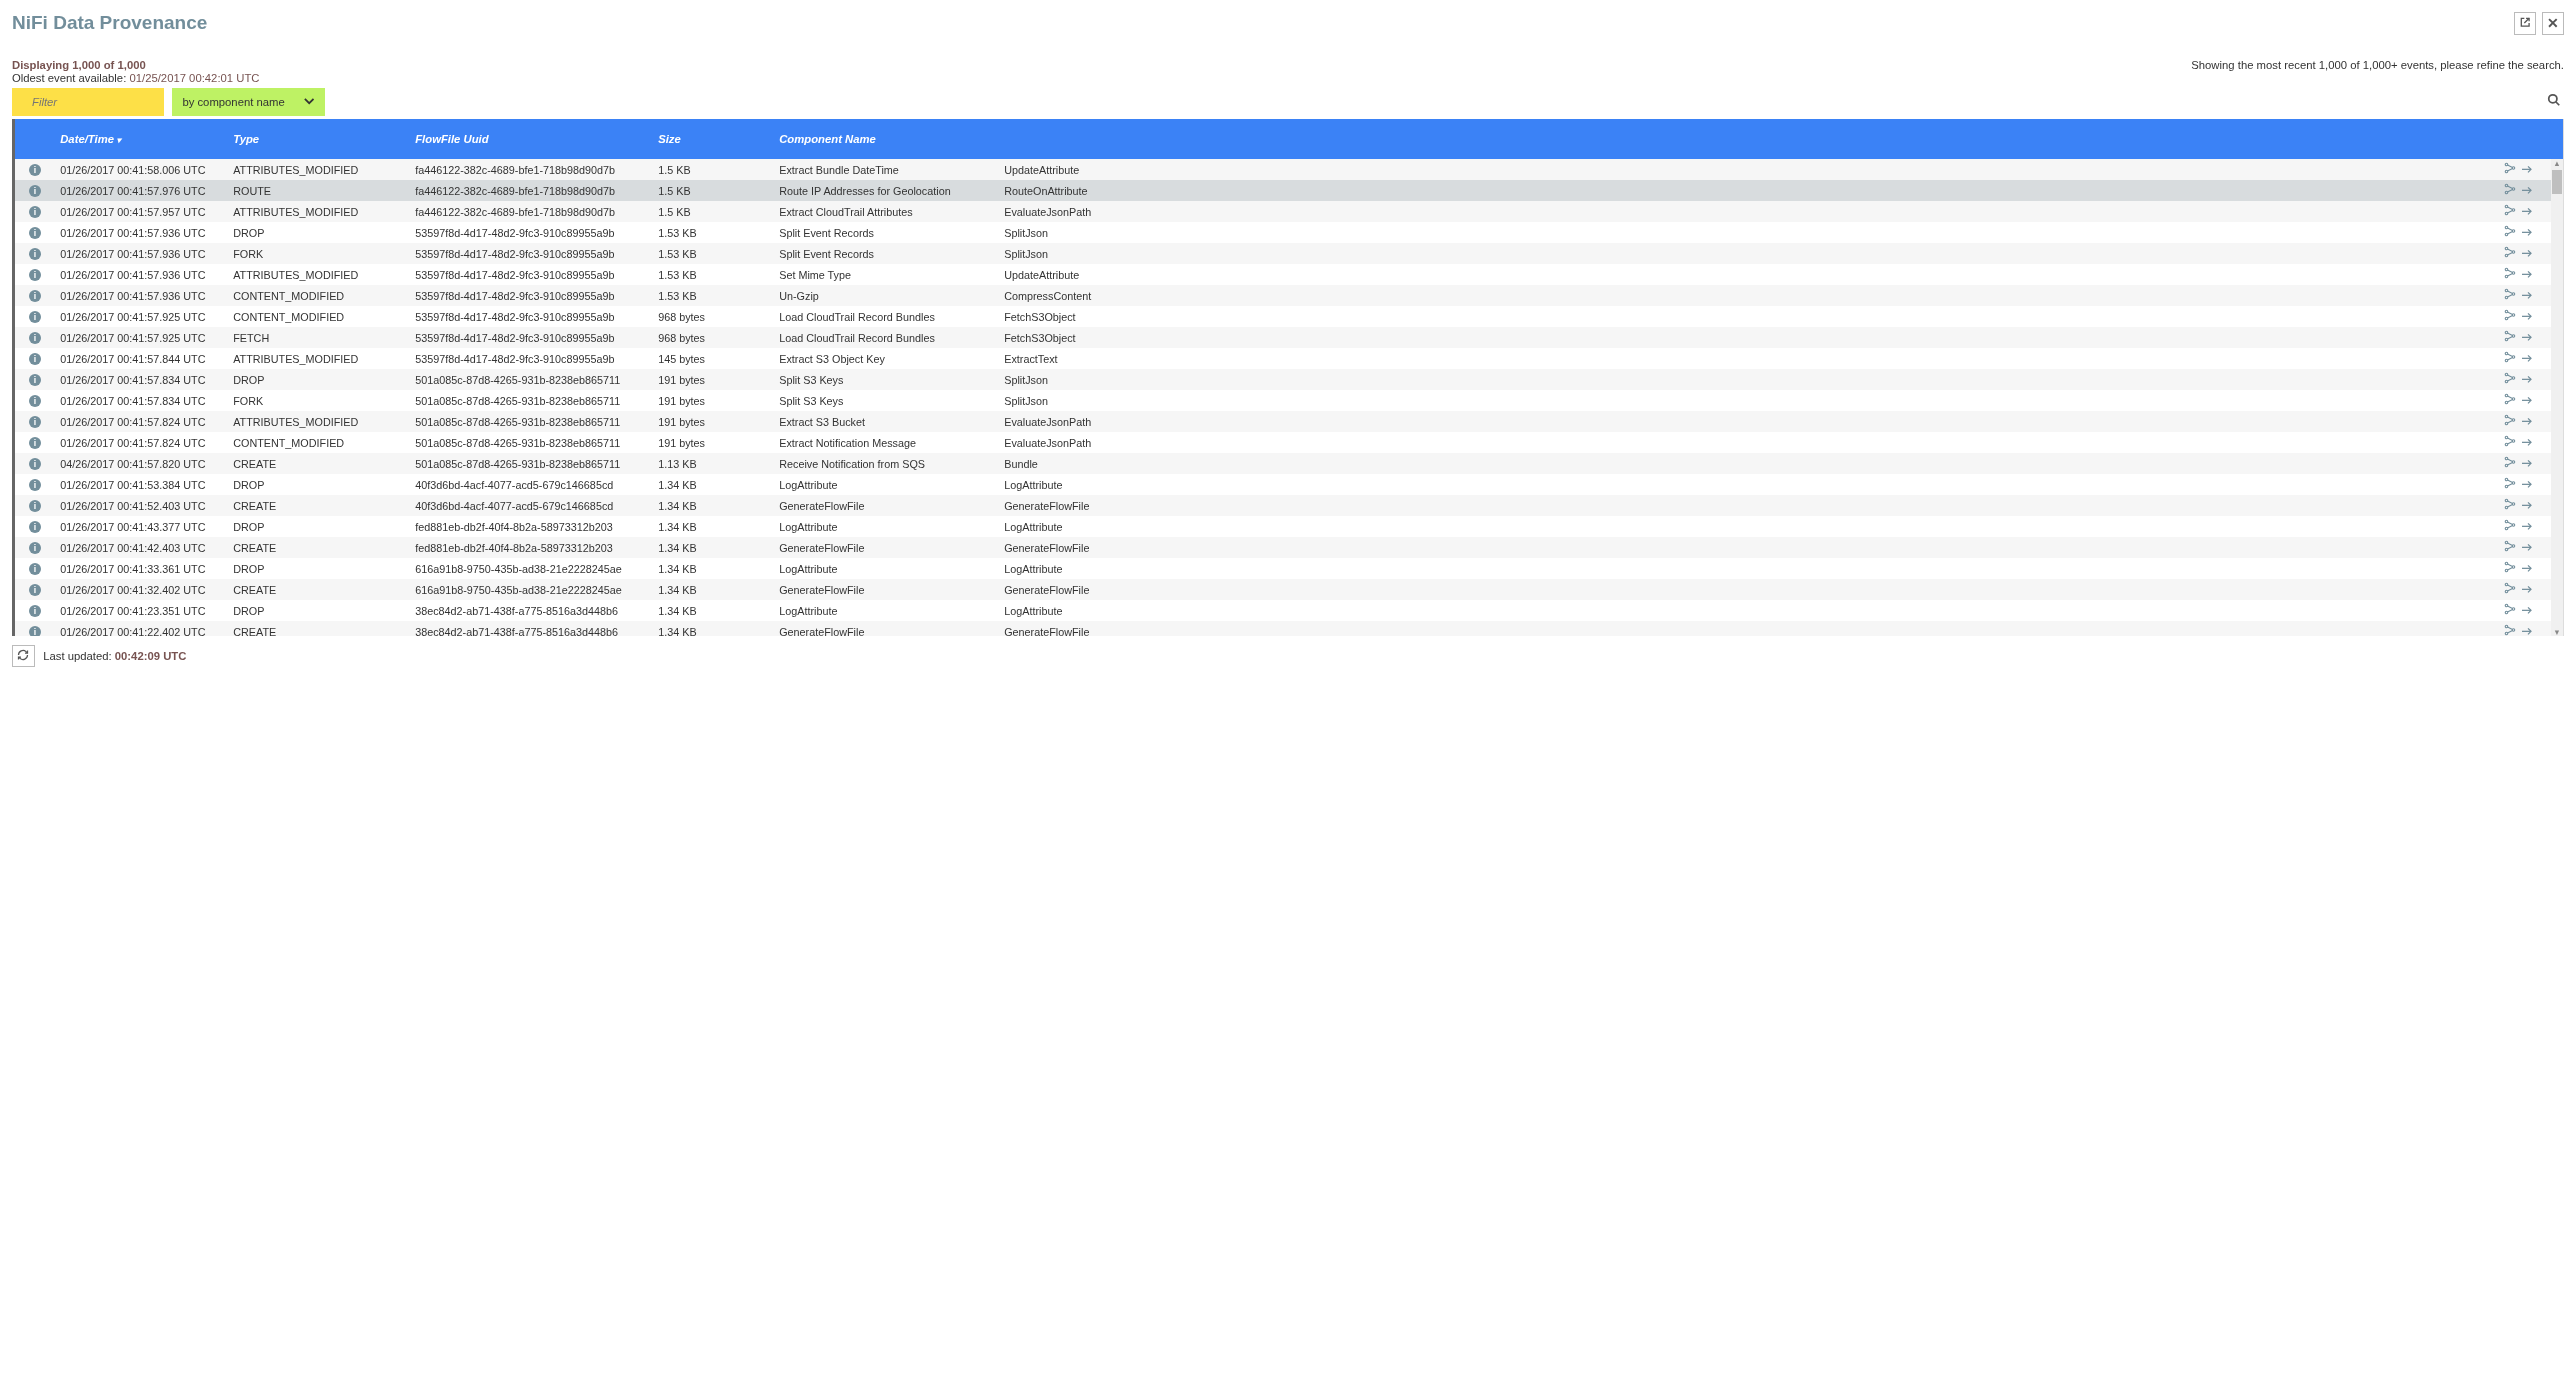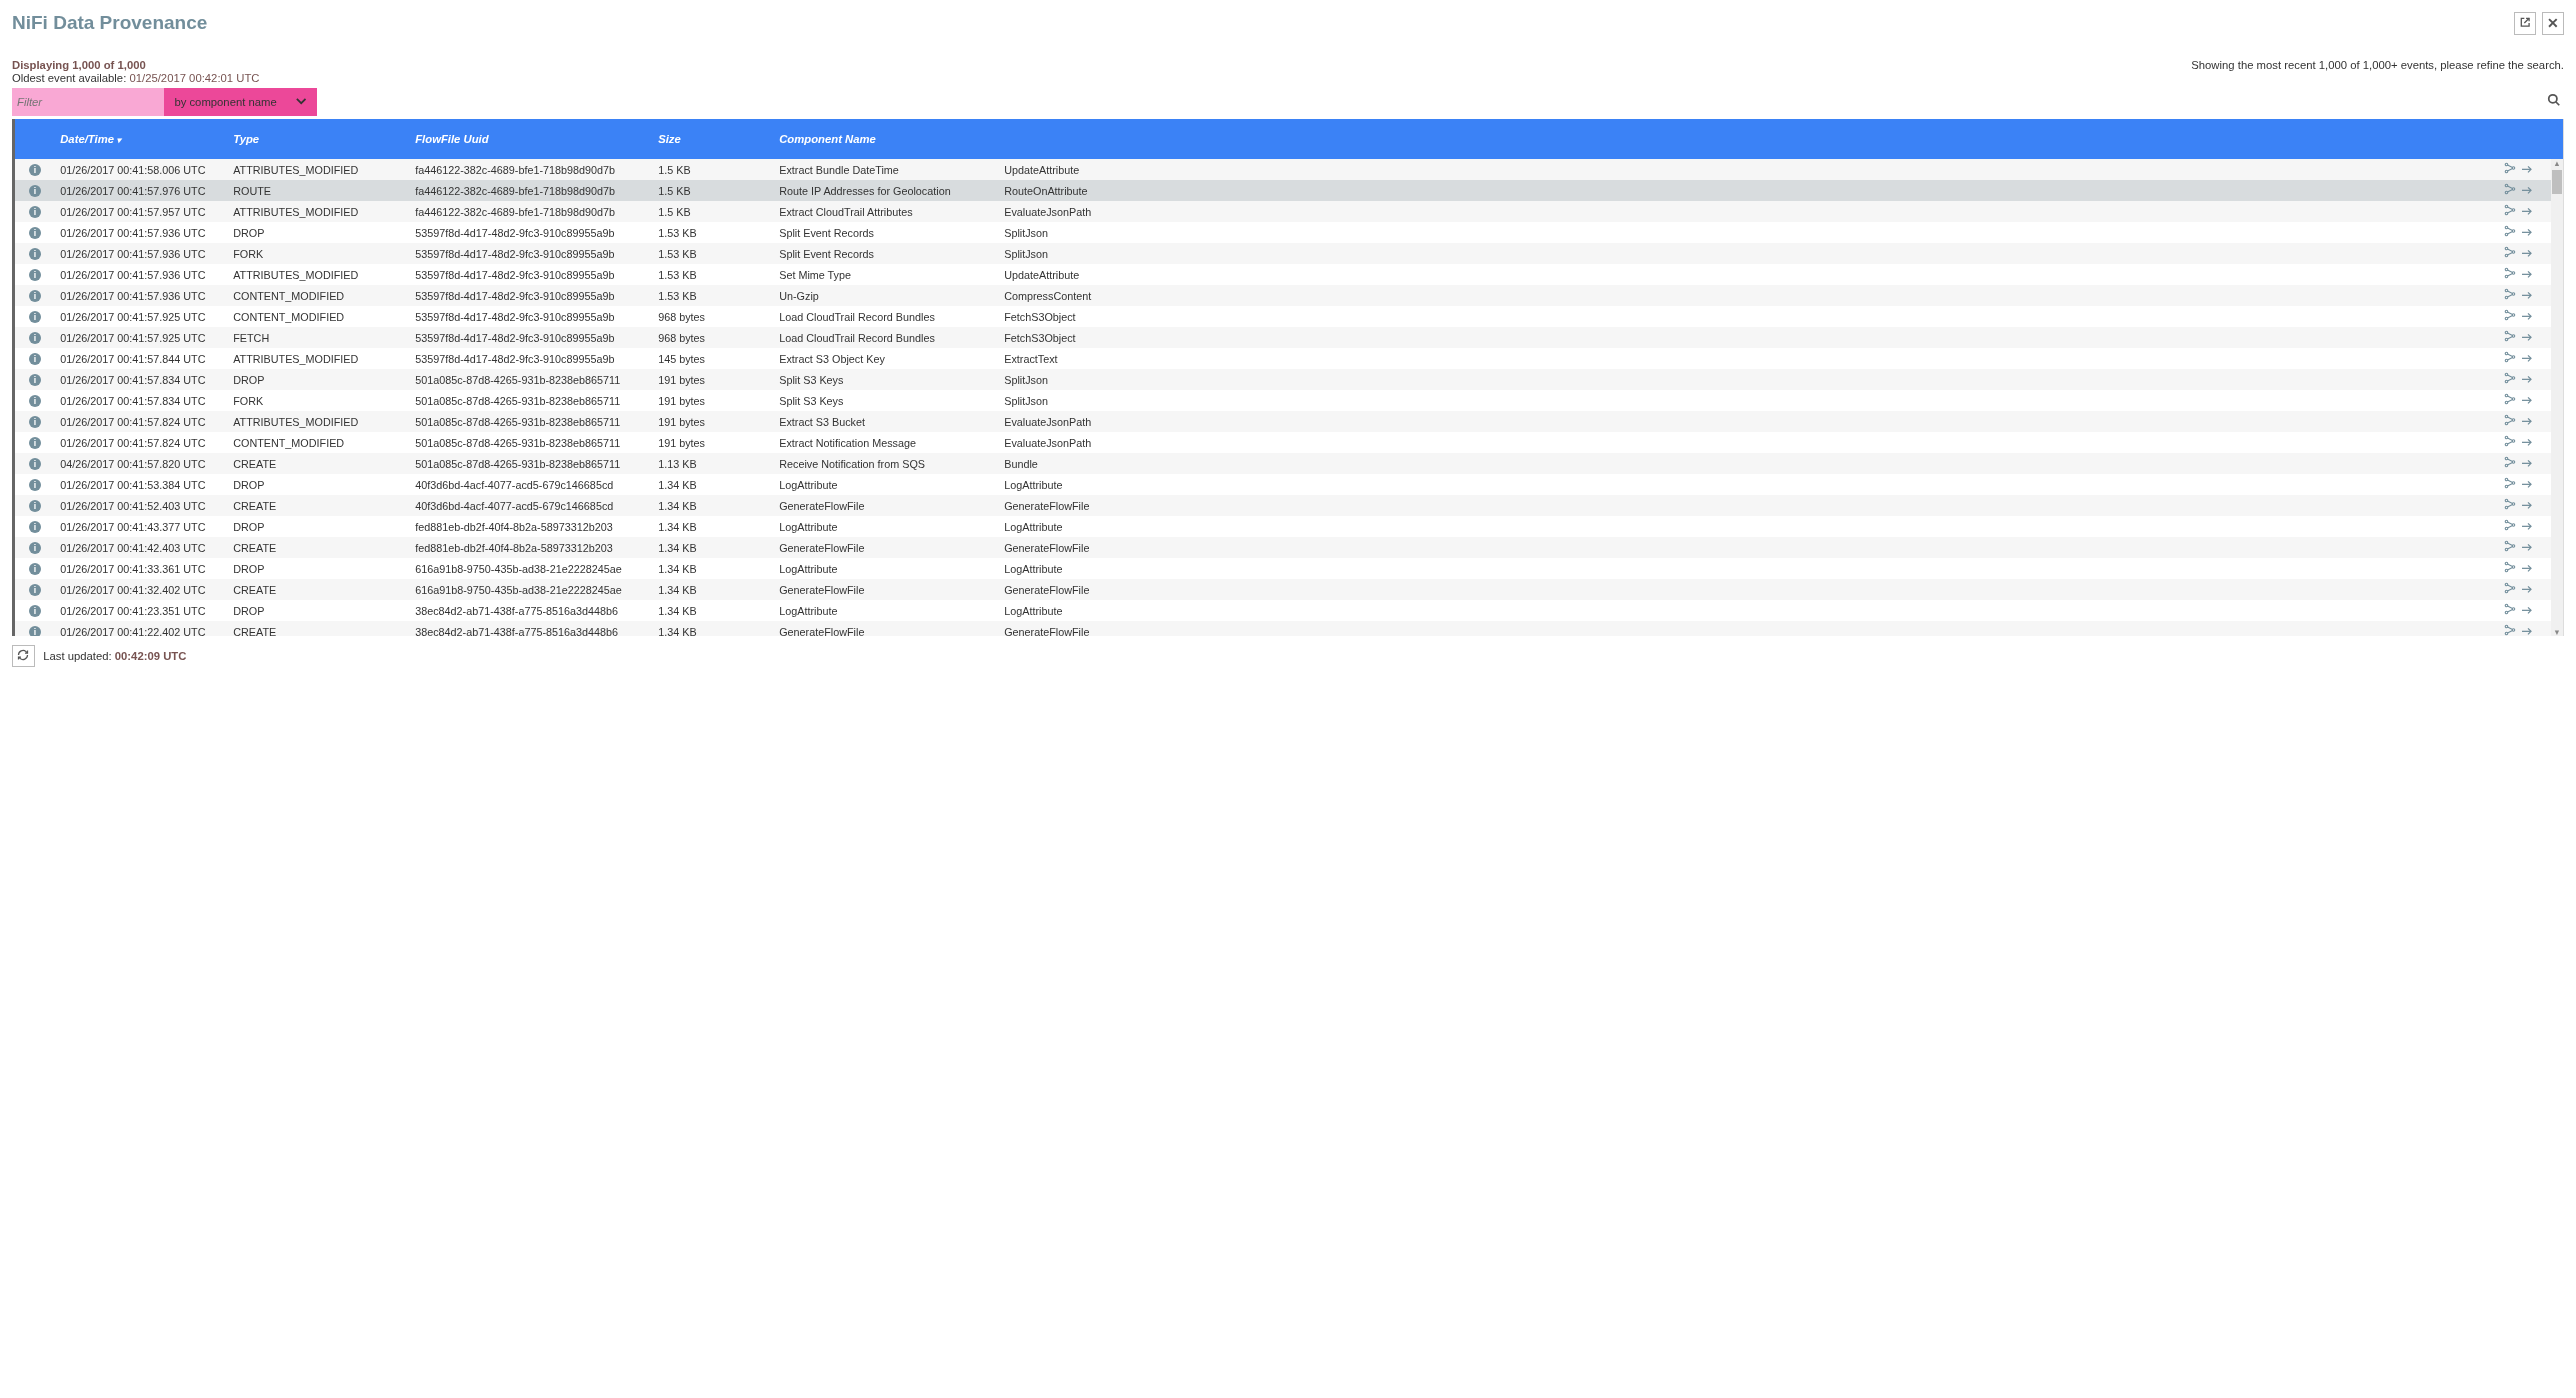--- a/index.html
+++ b/index.html
@@ -58,38 +58,39 @@
   color: #333;
   text-align: right;
 }
 .filter-row {
   display: flex;
   align-items: center;
   gap: 0;
   margin-bottom: 3.5px;
 }
 .filter-input {
-  background: #f9a8d4;
+  background: #fde047;
   border: none;
-  padding: 7px 5px;
+  padding: 7px 20px;
   font-size: 11.3px;
   font-style: italic;
   color: #666;
   width: 152px;
   height: 28px;
 }
 .filter-select {
   display: flex;
   align-items: center;
   gap: 19px;
-  background: #ec4899;
+  background: #bef264;
   padding: 7px 10.4px;
   height: 28px;
   color: #333;
   cursor: pointer;
+  margin-left: 8px;
 }
 .spacer { flex: 1; }
 .search-btn {
   font-weight: bold;
   color: #555;
   cursor: pointer;
   padding: 3.5px;
   font-size: 14px;
 }
 .table-wrap {

